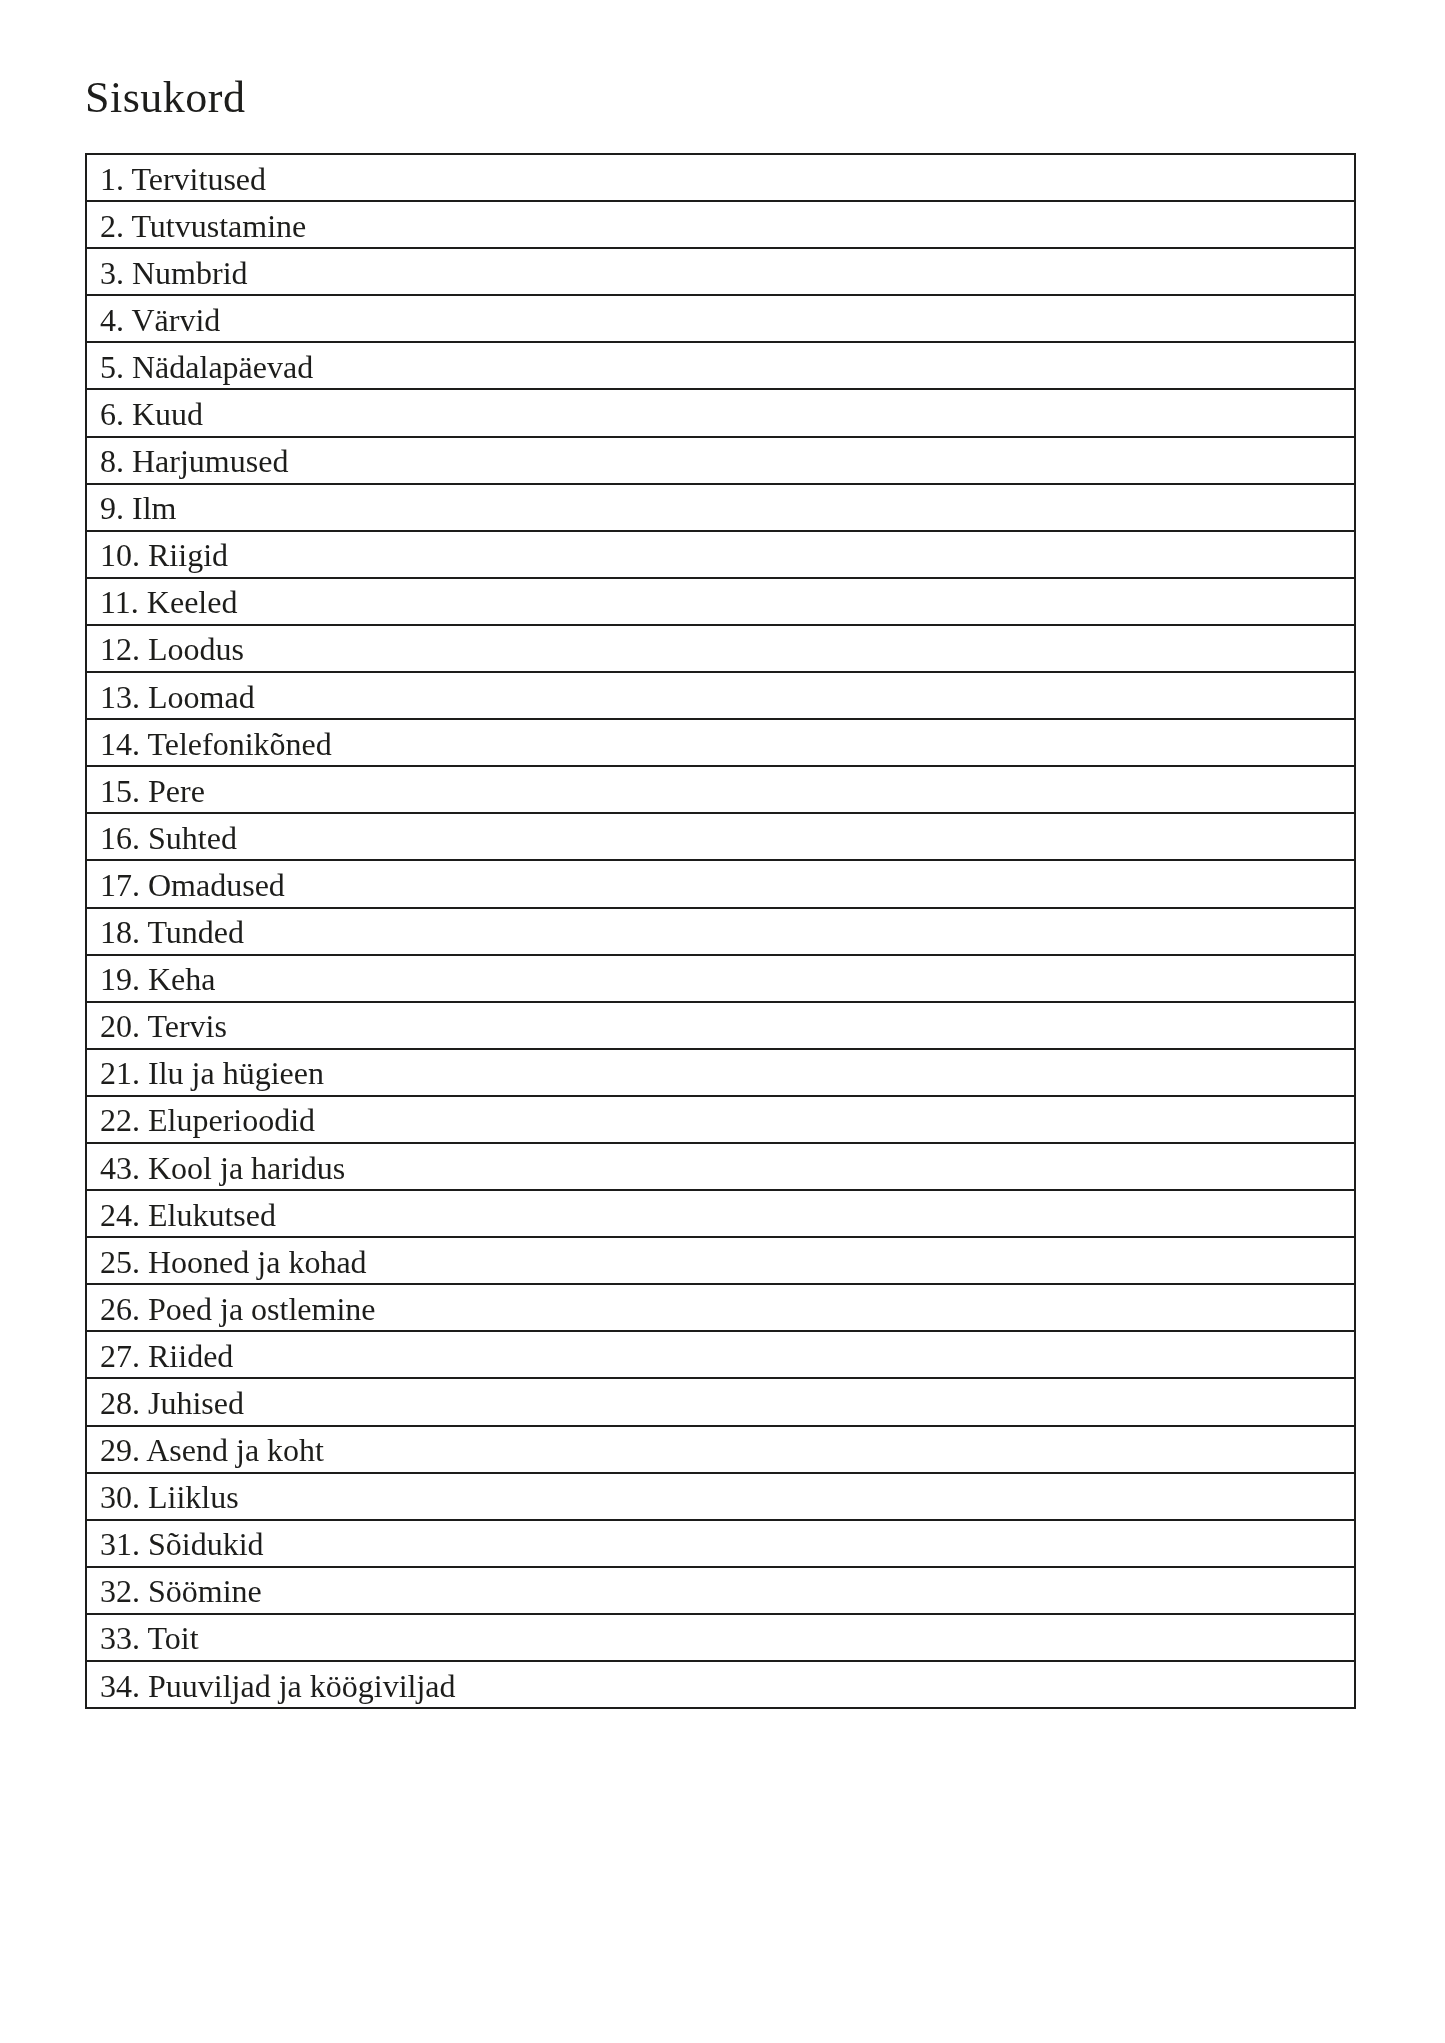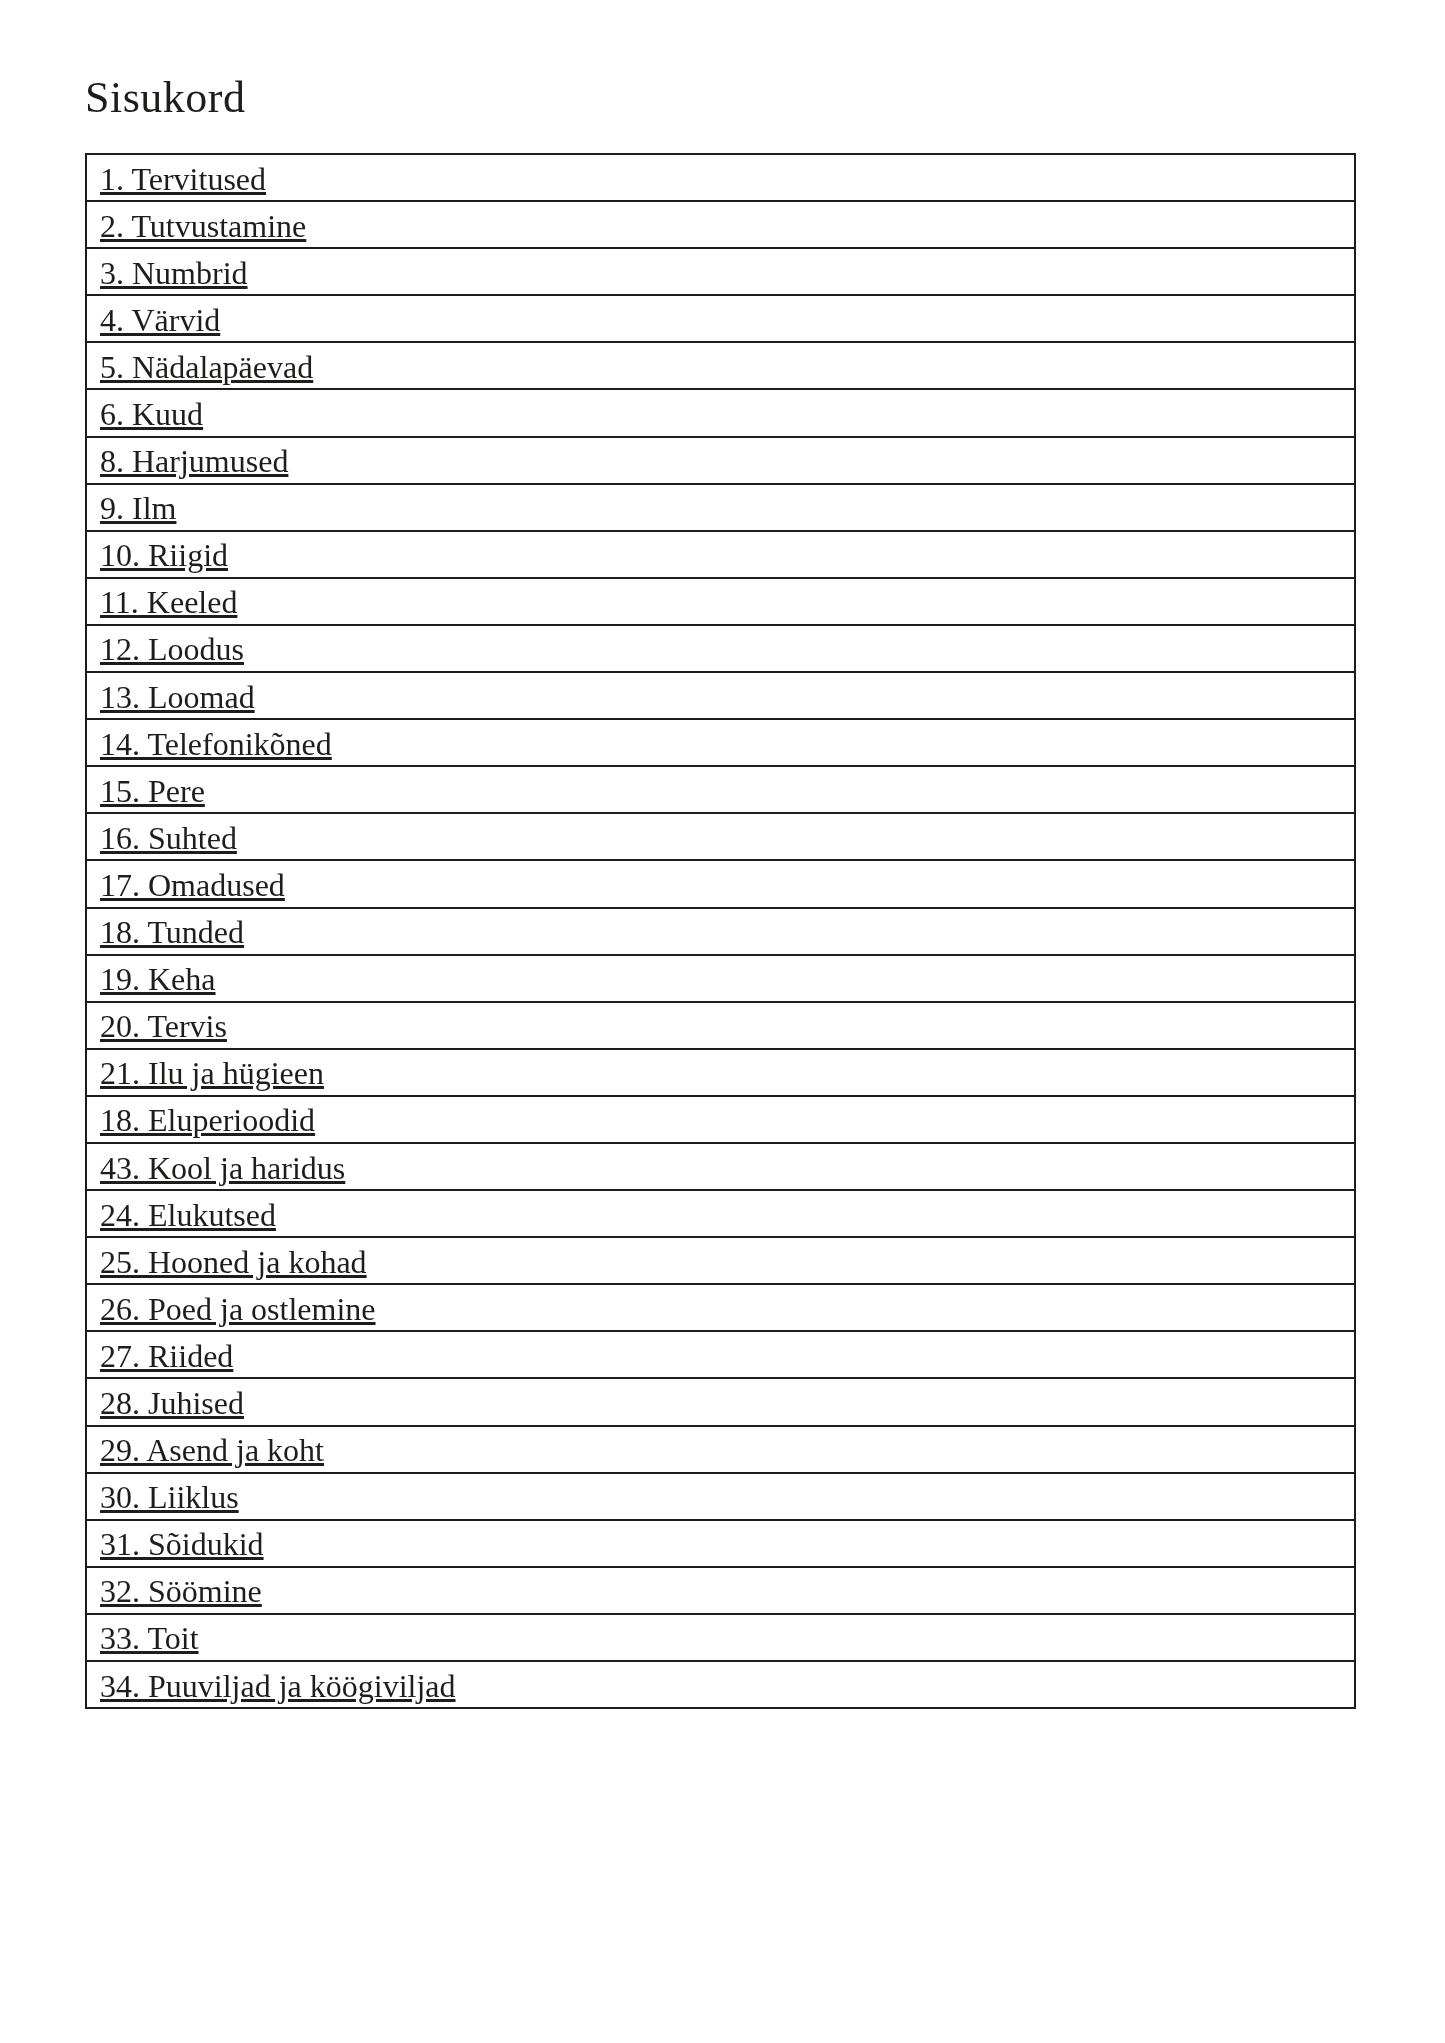--- a/index.html
+++ b/index.html
@@ -47,21 +47,20 @@
   }
   .toc-row:last-child {
     border-bottom: none;
   }
   .toc-entry {
     font-size: 32px;
     line-height: 1;
     color: var(--text-color);
     white-space: nowrap;
     padding-top: 2px;
-    text-decoration: underline;
   }
 </style>
 </head>
 <body>
 
 <h1 class="doc-title">Sisukord</h1>
 
 <div class="toc-table">
     <div class="toc-row">
       <span class="toc-entry">1. Tervitused</span>
@@ -117,21 +116,21 @@
     <div class="toc-row">
       <span class="toc-entry">19. Keha</span>
     </div>
     <div class="toc-row">
       <span class="toc-entry">20. Tervis</span>
     </div>
     <div class="toc-row">
       <span class="toc-entry">21. Ilu ja hügieen</span>
     </div>
     <div class="toc-row">
-      <span class="toc-entry">18. Eluperioodid</span>
+      <span class="toc-entry">22. Eluperioodid</span>
     </div>
     <div class="toc-row">
       <span class="toc-entry">43. Kool ja haridus</span>
     </div>
     <div class="toc-row">
       <span class="toc-entry">24. Elukutsed</span>
     </div>
     <div class="toc-row">
       <span class="toc-entry">25. Hooned ja kohad</span>
     </div>

